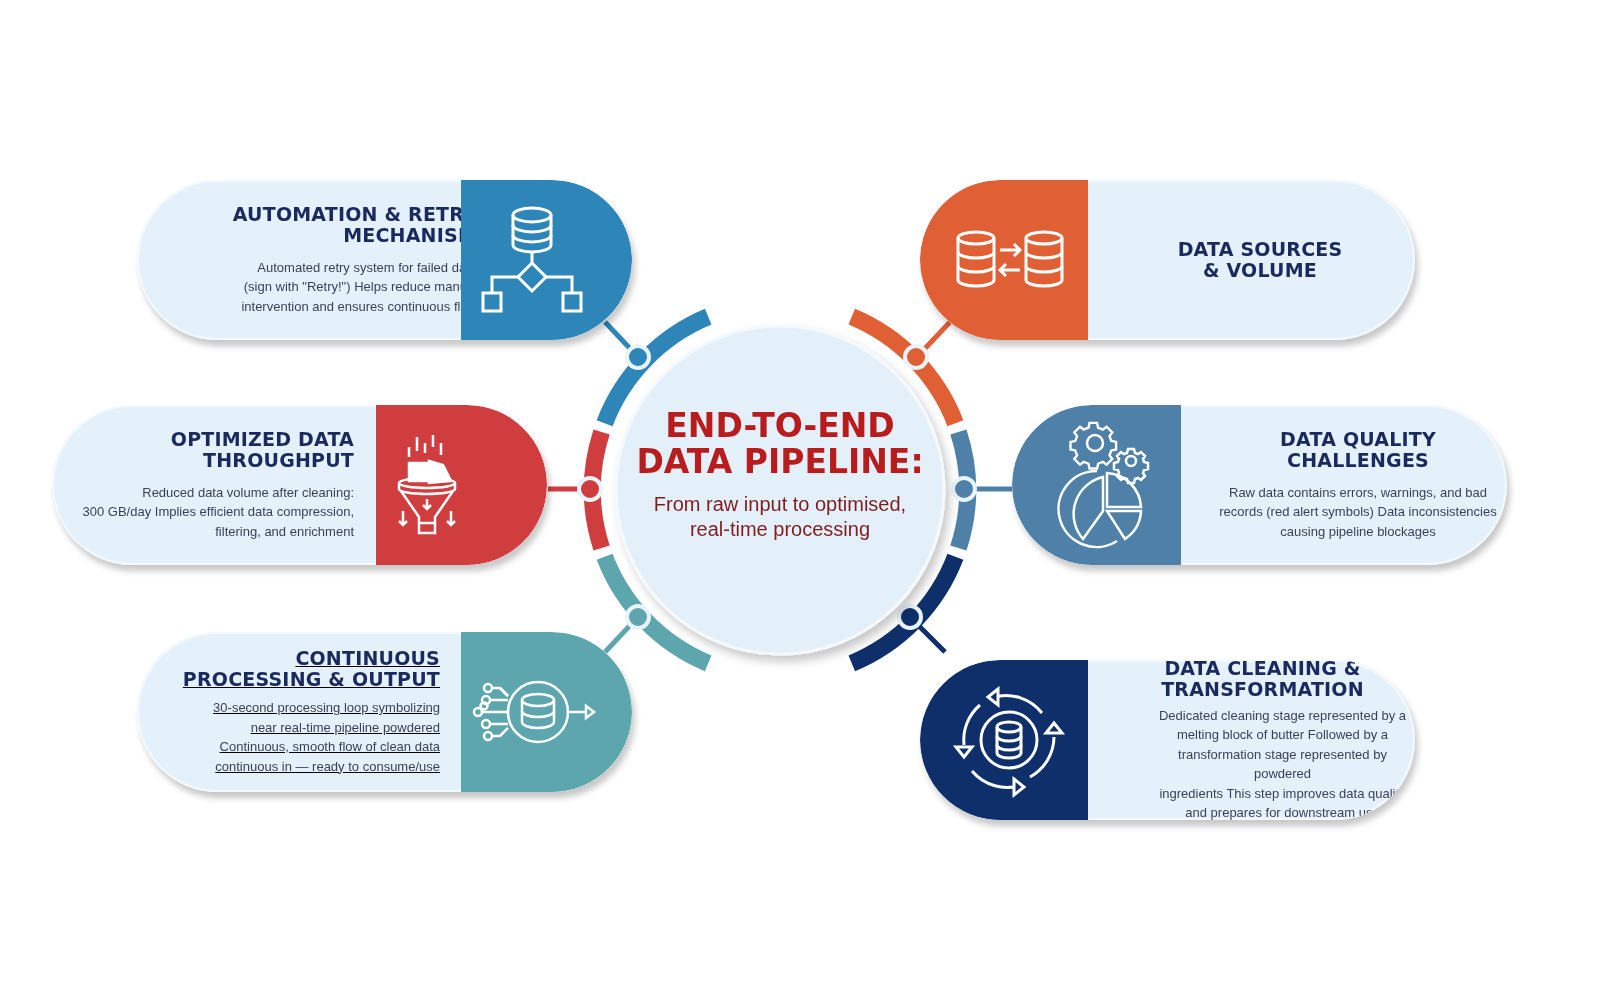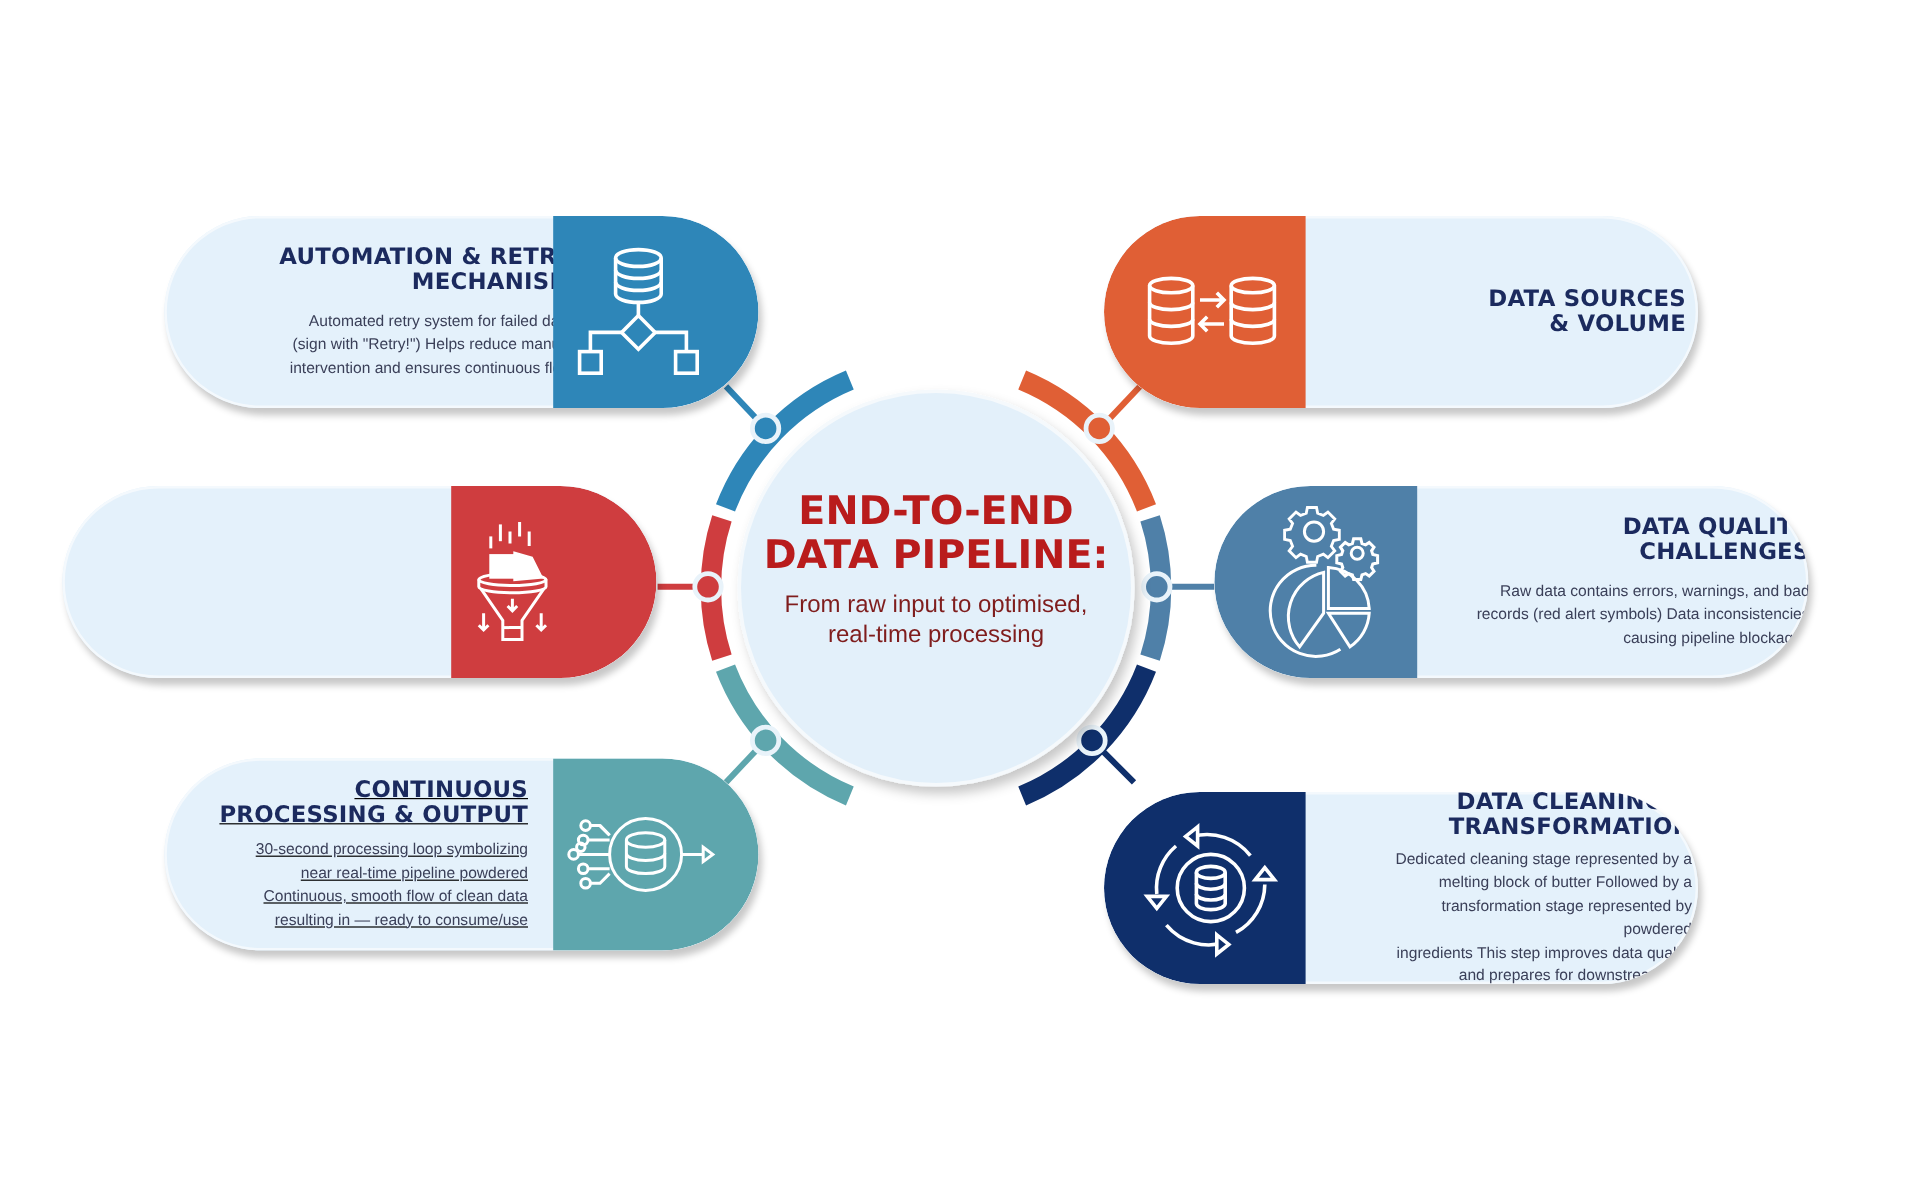--- a/index.html
+++ b/index.html
@@ -9,21 +9,21 @@
   .card {
     position:absolute; height:160px; background:#e4f1fb;
     border-radius:80px; box-shadow: 3px 6px 6px rgba(0,0,0,0.22), inset 0 0 0 2px #f4f9fd;
     overflow:hidden;
   }
   .card .panel { position:absolute; top:0; height:160px; display:flex; align-items:center; justify-content:center; }
   .card.left .panel { right:0; border-radius:0 80px 80px 0; }
   .card.right .panel { left:0; border-radius:80px 0 0 80px; }
   .card .text { position:absolute; top:0; height:160px; display:flex; flex-direction:column; justify-content:center; }
   .card.left .text { text-align:right; }
-  .card.right .text { text-align:right; }
+  .card.right .text { text-align:center; }
   .title { font-family:"DejaVu Sans", sans-serif; font-weight:bold; color:#1b2a5e; font-size:19px; line-height:21px; letter-spacing:0.2px; }
   .desc { color:#3a3f58; font-size:13px; line-height:19.5px; margin-top:12px; }
   .center-title { position:absolute; left:617px; width:326px; top:408px; text-align:center;
     font-family:"DejaVu Sans", sans-serif; font-weight:bold; color:#b91c1c; font-size:33px; line-height:36px; }
   .center-sub { position:absolute; left:617px; width:326px; top:492px; text-align:center;
     color:#7f1d1d; font-size:20px; line-height:25px; }
   svg.icon { overflow:visible; }
 </style>
 </head>
 <body>
@@ -123,20 +123,31 @@
     </div>
     <div class="text" style="left:195px; width:290px;">
       <div class="title">
         <div>DATA SOURCES</div>
         <div>&amp; VOLUME</div>
       </div>
     </div>
   </div>
 
   <div class="card left" style="left:52px; top:405px; width:495px;">
+    <div class="text" style="left:20px; width:282px;">
+      <div class="title">
+        <div>OPTIMIZED DATA</div>
+        <div>THROUGHPUT</div>
+      </div>
+      <div class="desc">
+        <div>Reduced data volume after cleaning:</div>
+        <div>300 GB/day Implies efficient data compression,</div>
+        <div>filtering, and enrichment</div>
+      </div>
+    </div>
     <div class="panel" style="width:171px; background:#cf3d3f;">
       <svg class="icon" width="64" height="104" viewBox="0 0 64 104" fill="none" stroke="#fff" stroke-width="2.5" style="margin-left:-70px">
         <line x1="14" y1="14" x2="14" y2="24"></line>
           <line x1="22" y1="4" x2="22" y2="18"></line>
         <line x1="30" y1="10" x2="30" y2="20"></line>
           <line x1="38" y1="2" x2="38" y2="14"></line>
         <line x1="46" y1="10" x2="46" y2="22"></line>
         <rect x="14" y="30" width="20" height="18" fill="#fff"></rect>
         <path d="M34 28 l14 4 l8 16 l-22 2 z" fill="#fff"></path>
         <ellipse cx="32" cy="50" rx="28" ry="5"></ellipse>
@@ -179,21 +190,21 @@
   <div class="card left" style="left:137px; top:632px; width:495px;">
     <div class="text" style="left:20px; width:283px;text-decoration:underline;">
       <div class="title">
         <div>CONTINUOUS</div>
         <div>PROCESSING &amp; OUTPUT</div>
       </div>
       <div class="desc" style="margin-top:8px;">
         <div>30-second processing loop symbolizing</div>
         <div>near real-time pipeline powdered</div>
         <div>Continuous, smooth flow of clean data</div>
-        <div>resulting in  — ready to consume/use</div>
+        <div>continuous in  — ready to consume/use</div>
       </div>
     </div>
     <div class="panel" style="width:171px; background:#5ea6ad;">
       <svg class="icon" width="124" height="64" viewBox="0 0 124 64" fill="none" stroke="#fff" stroke-width="2.5" style="margin-left:-22px">
         <circle cx="64" cy="32" r="30"></circle>
         <ellipse cx="64" cy="20" rx="16" ry="6"></ellipse>
         <path d="M48 20 v22 a16 6 0 0 0 32 0 v-22"></path>
         <path d="M48 31 a16 6 0 0 0 32 0"></path>
         <path d="M94 32 h18"></path>
           <path d="M112 26 l8 6 l-8 6 z"></path>

